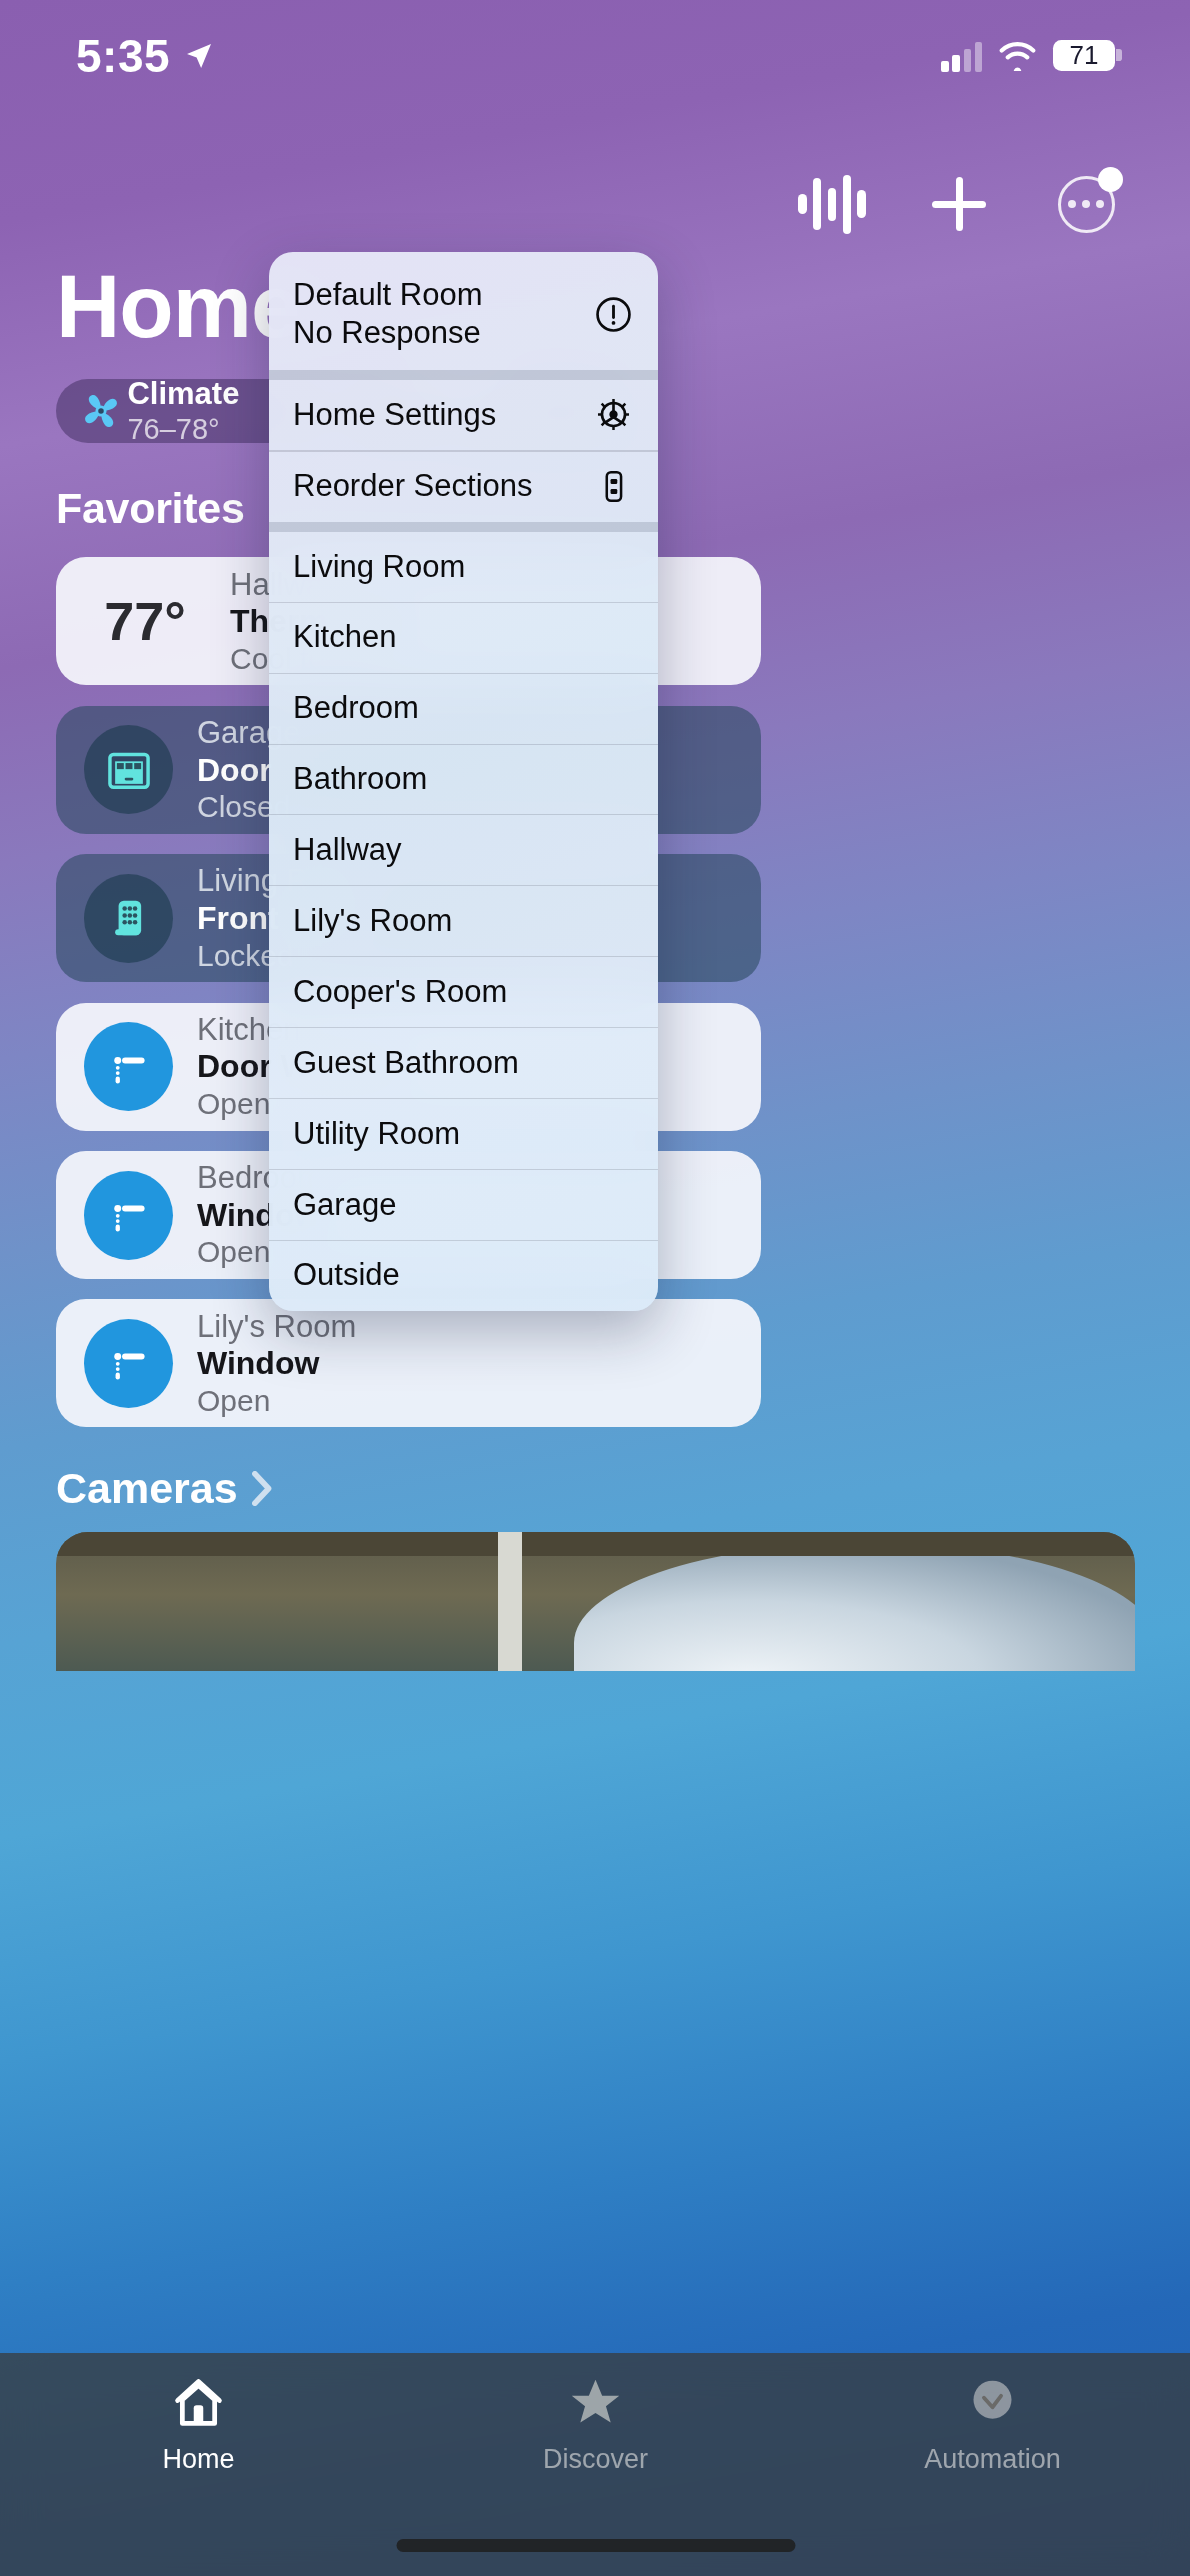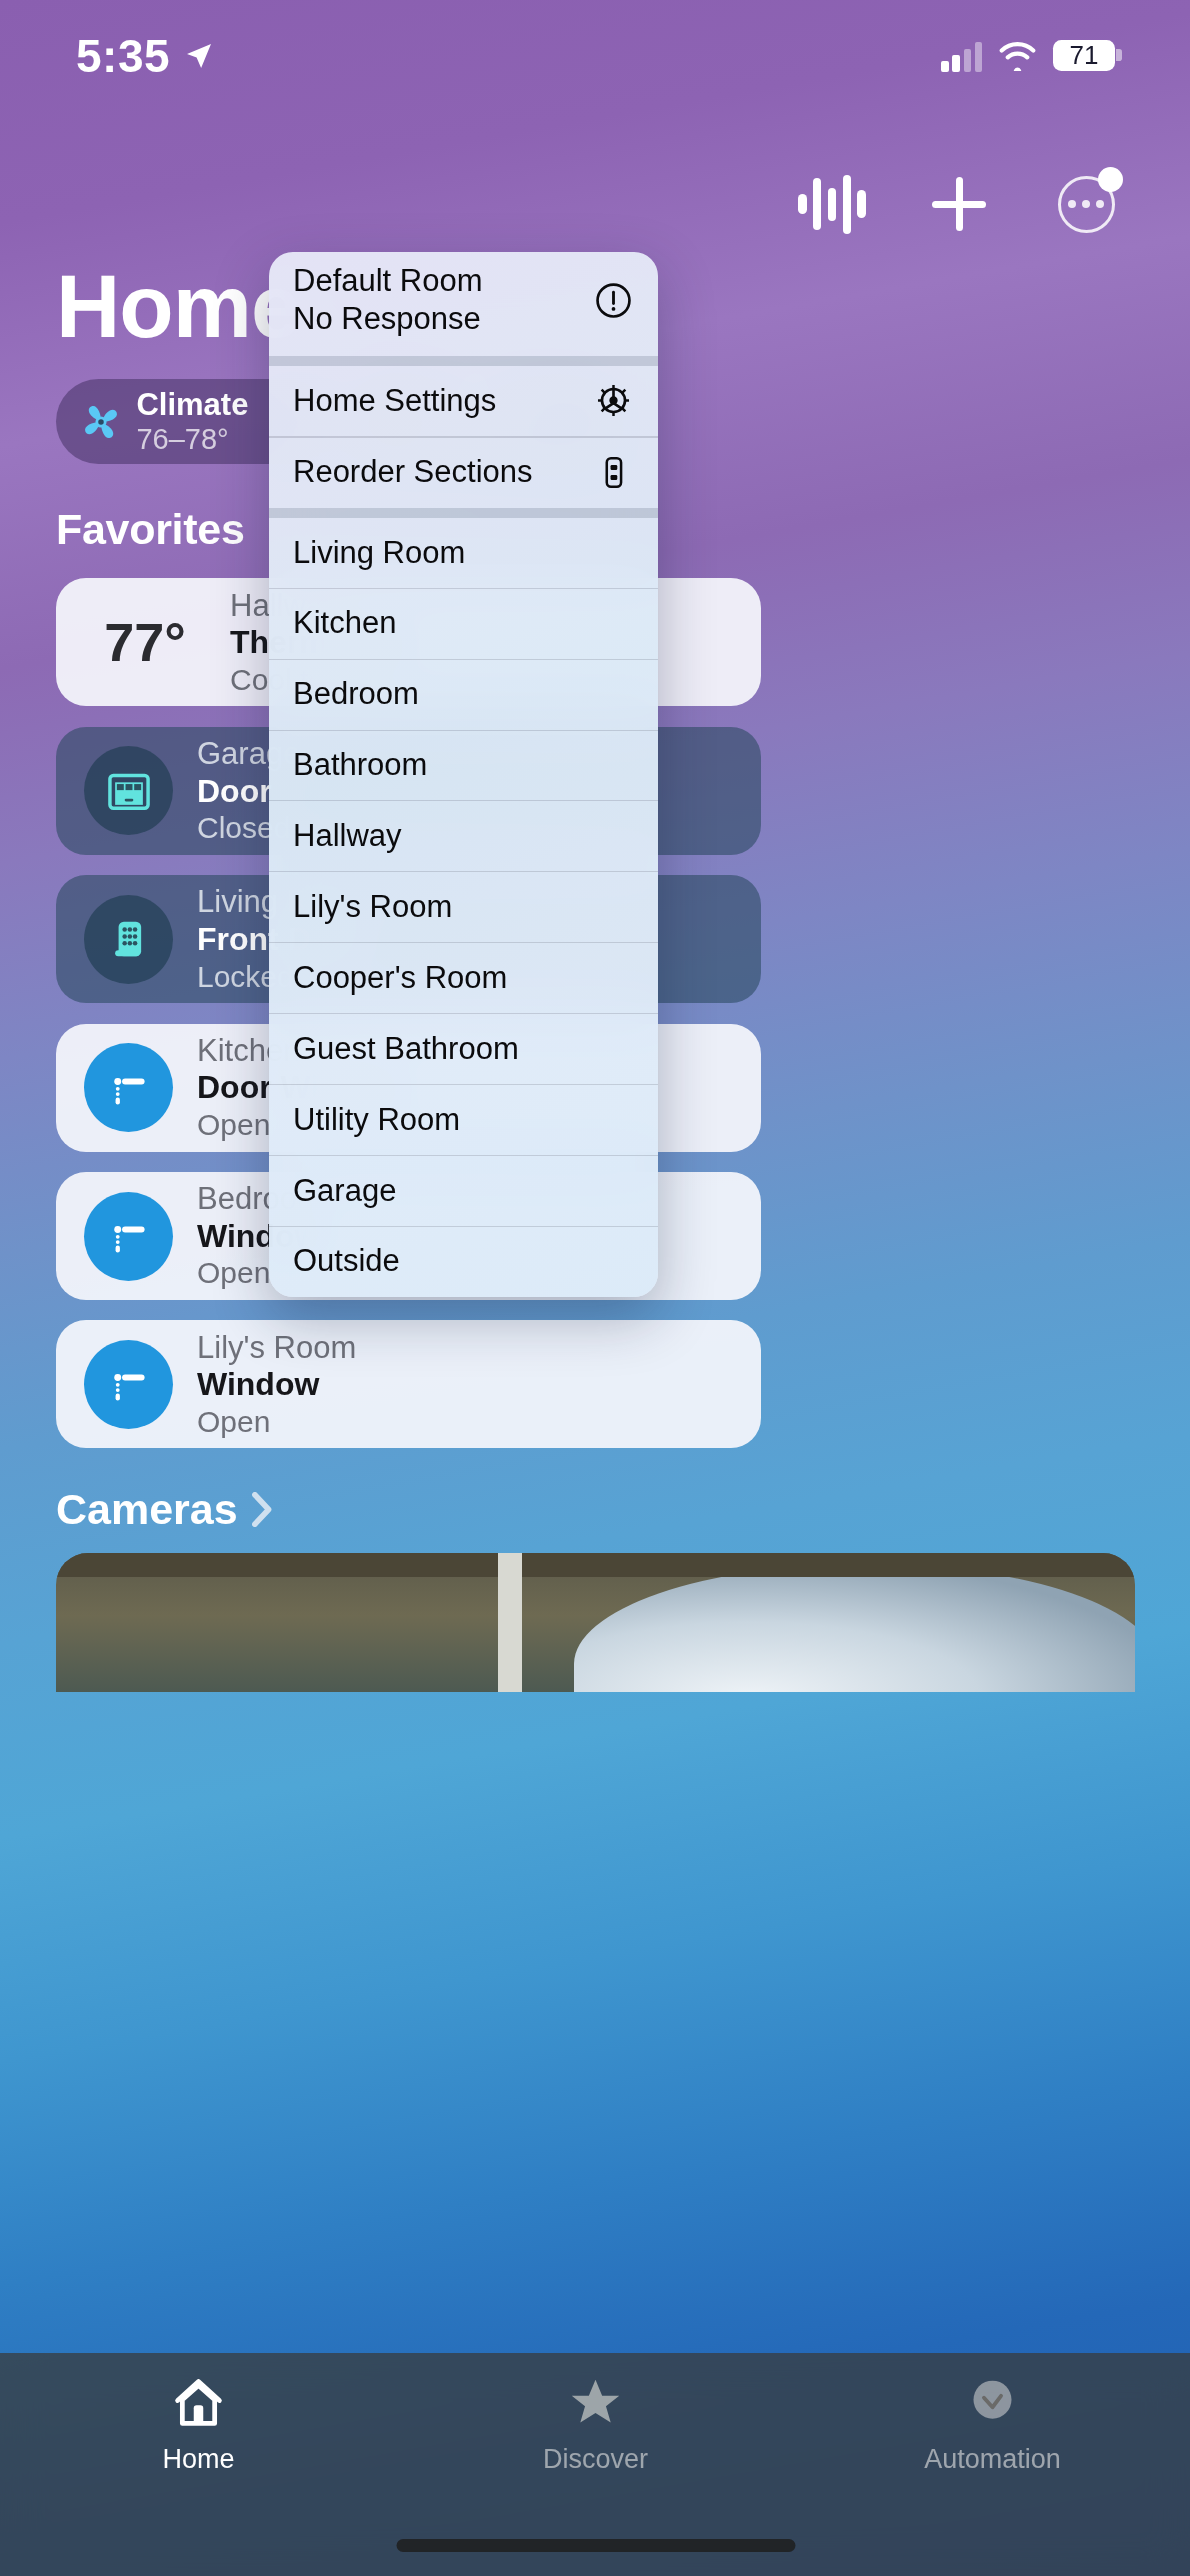--- a/index.html
+++ b/index.html
@@ -70,22 +70,22 @@
           display:flex; align-items:center; justify-content:center; gap:5.6px; }
   .more i { width:8.3px; height:8.3px; border-radius:50%; background:rgba(255,255,255,.85); display:block; }
   .more-dot { position:absolute; right:-1.9px; top:-1.9px; width:25px; height:25px;
               border-radius:50%; background:#fff; }
 
   
   .content { position:absolute; top:260px; left:0; width:1191px; }
   .home-title { margin-left:56px; font-size:89px; font-weight:700; color:#fff;
                 letter-spacing:-0.9px; line-height:1.05; }
   .chips { display:flex; gap:16.7px; margin-left:56px; margin-top:26px; }
-  .chip { background:rgba(70,50,100,.55); border-radius:43px; height:85px;
-          display:flex; align-items:center; padding:0 26px 0 20.4px; gap:10px;
+  .chip { background:rgba(70,50,100,.55); border-radius:43px; height:64px;
+          display:flex; align-items:center; padding:0 26px 0 20.4px; gap:1px;
           min-width:274px; }
   .chip-icon { width:50px; height:50px; flex:0 0 50px; display:flex;
                align-items:center; justify-content:center; }
   .chip-txt { display:flex; flex-direction:column; justify-content:center; }
   .chip-title { color:#fff; font-size:31px; font-weight:700; line-height:1.15; }
   .chip-sub { color:rgba(255,255,255,.72); font-size:29px; line-height:1.2; }
 
   .section-title { margin-left:56px; margin-top:41px; font-size:43px;
                    font-weight:700; color:#fff; letter-spacing:-0.3px; }
 
@@ -136,21 +136,21 @@
        rgba(219,233,246,.97) 46%,
        rgba(224,235,248,.97) 70%,
        rgba(219,234,248,.97) 100%);
     box-shadow:0 20.4px 56px rgba(20,30,60,.30);
     backdrop-filter:blur(24px);
   }
   .mi { display:flex; align-items:center; justify-content:space-between;
         padding:0 24px; min-height:70px; }
   .mi-label { font-size:31px; color:#0b0b0d; line-height:1.24; }
   .mi-label .sub { display:block; }
-  .mi-head { padding-top:10px; padding-bottom:16.7px; }
+  .mi-head { padding-top:24px; padding-bottom:16.7px; }
   .mi-ico { width:41px; height:41px; flex:0 0 41px; display:flex;
             align-items:center; justify-content:center; }
   .sep { height:0.9px; background:rgba(60,60,80,.18); }
   .sep-thick { height:10.2px; background:rgba(120,128,150,.30); }
 
   
   .tabbar { position:absolute; left:0; bottom:0; width:1191px; height:223px;
             background:rgba(58,58,56,.72); backdrop-filter:blur(20.4px);
             display:flex; align-items:flex-start; padding-top:16.7px; }
   .tab { flex:1; display:flex; flex-direction:column; align-items:center; gap:9.3px; }

